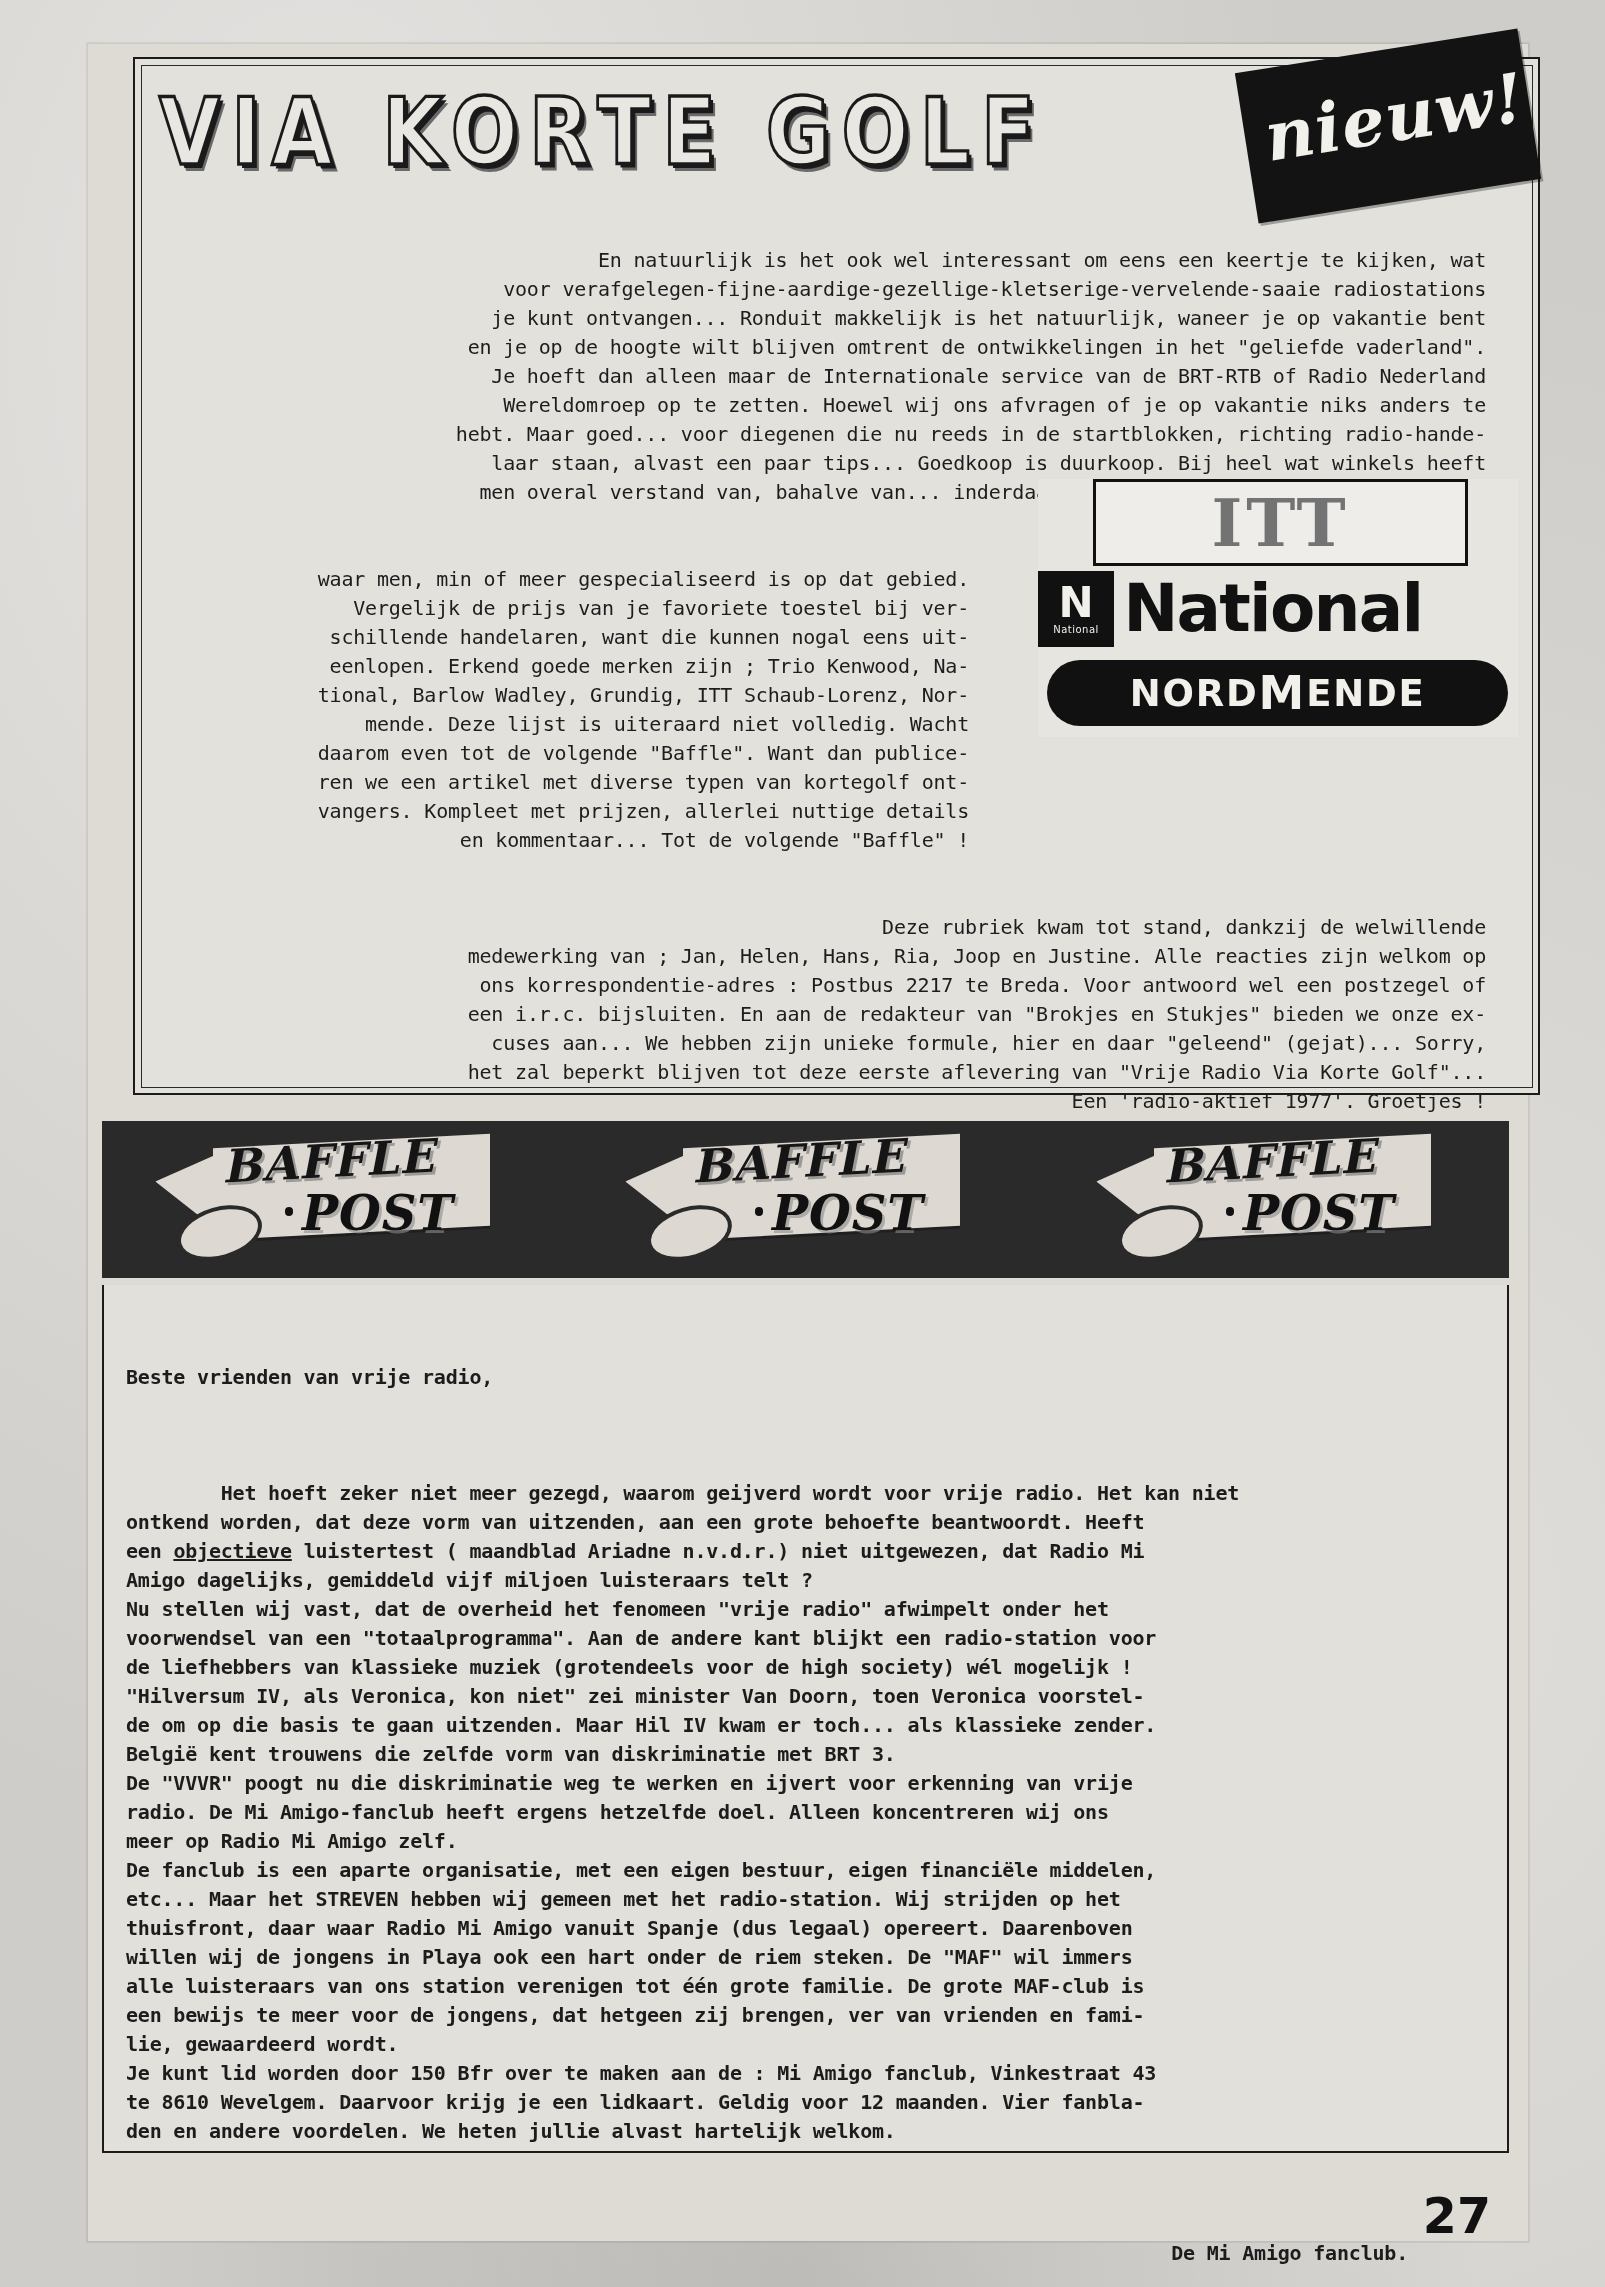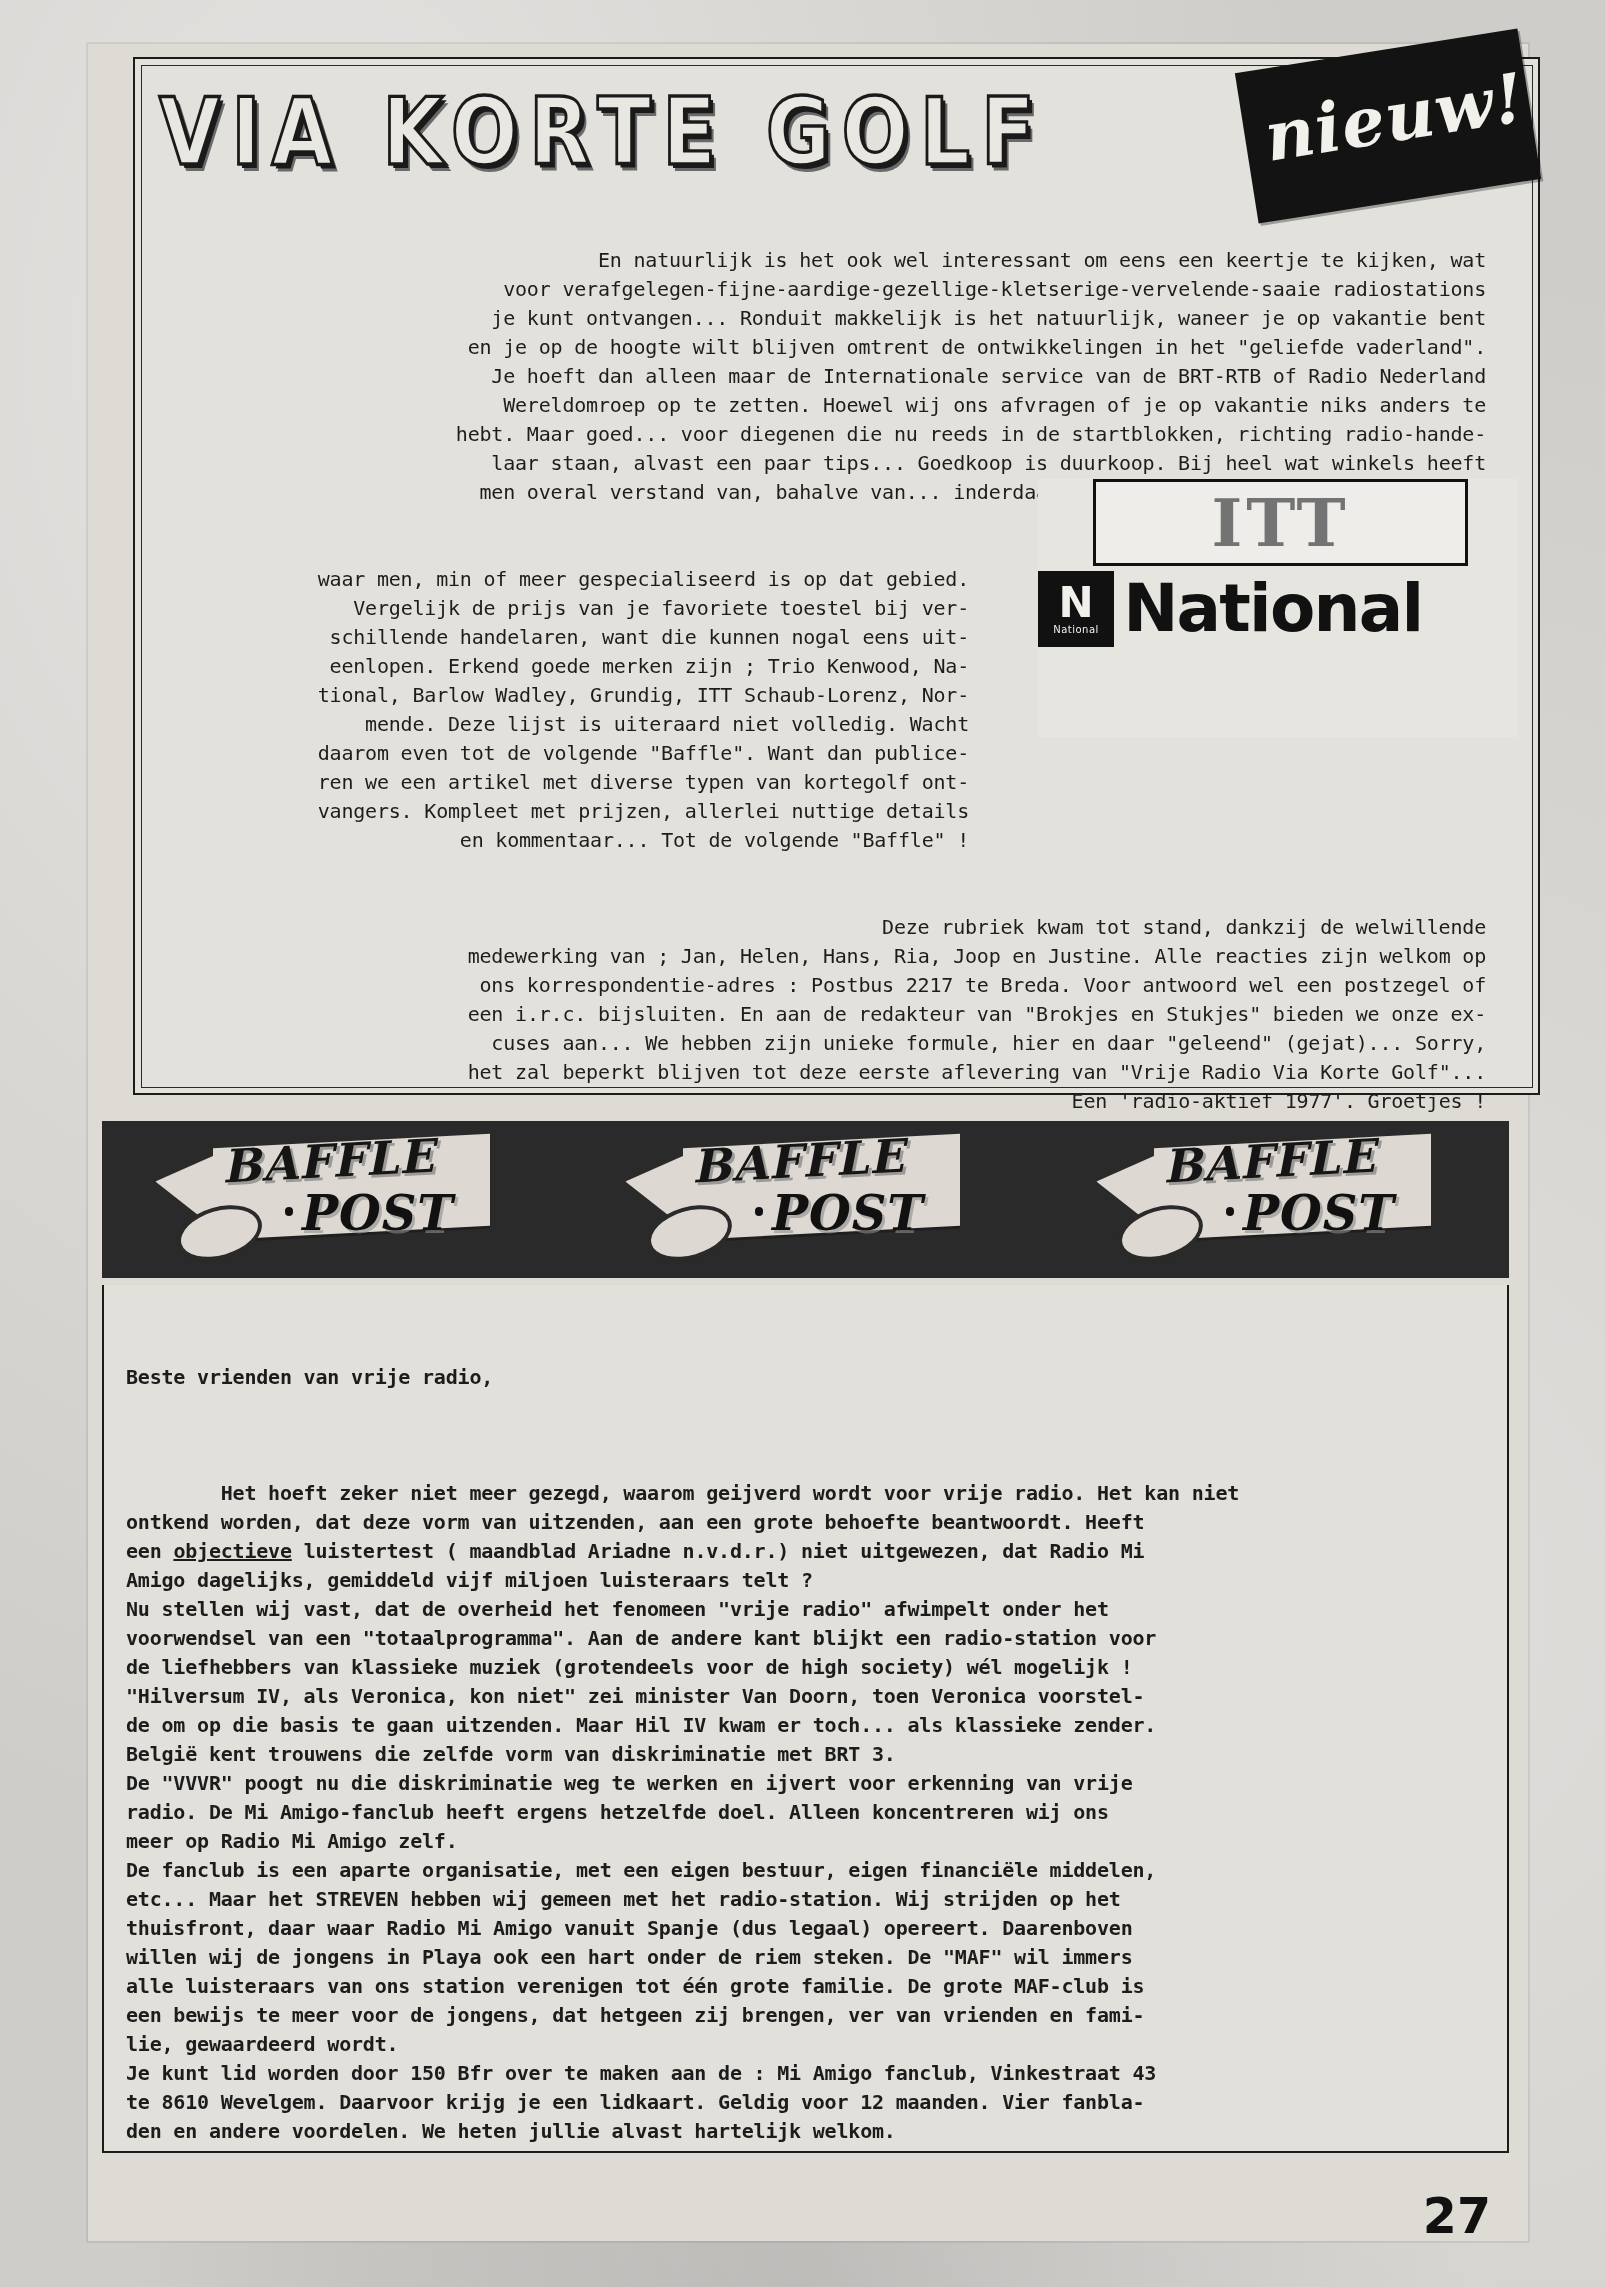--- a/index.html
+++ b/index.html
@@ -387,20 +387,25 @@
     </div>
 
     <div class="logo-block">
       <div class="logo-itt">ITT</div>
       <div class="logo-national">
         <div class="nat-mark">
           <span class="big-n">N</span>
           <span class="small-cap">National</span>
         </div>
         <div class="nat-word">National</div>
+      </div>
+      <div class="logo-nordmende">
+        <span class="nm">NORD</span>
+        <span class="nm nm-big">M</span>
+        <span class="nm">ENDE</span>
       </div>
     </div>
   </div>
 
   <div class="banner">
     <div class="baffle-unit" style="left:111px;">
       <div class="tail"></div>
       <div class="flag"></div>
       <div class="scroll-curl"></div>
       <div class="w1">BAFFLE</div>
@@ -446,18 +451,19 @@
 etc... Maar het STREVEN hebben wij gemeen met het radio-station. Wij strijden op het
 thuisfront, daar waar Radio Mi Amigo vanuit Spanje (dus legaal) opereert. Daarenboven
 willen wij de jongens in Playa ook een hart onder de riem steken. De "MAF" wil immers
 alle luisteraars van ons station verenigen tot één grote familie. De grote MAF-club is
 een bewijs te meer voor de jongens, dat hetgeen zij brengen, ver van vrienden en fami-
 lie, gewaardeerd wordt.
 Je kunt lid worden door 150 Bfr over te maken aan de : Mi Amigo fanclub, Vinkestraat 43
 te 8610 Wevelgem. Daarvoor krijg je een lidkaart. Geldig voor 12 maanden. Vier fanbla-
 den en andere voordelen. We heten jullie alvast hartelijk welkom.</span>
       </p>
+      <p class="sig">De Mi Amigo fanclub.</p>
     </div>
   </div>
 
   <div class="page-number">27</div>
 </div>
 
 
 </body></html>

